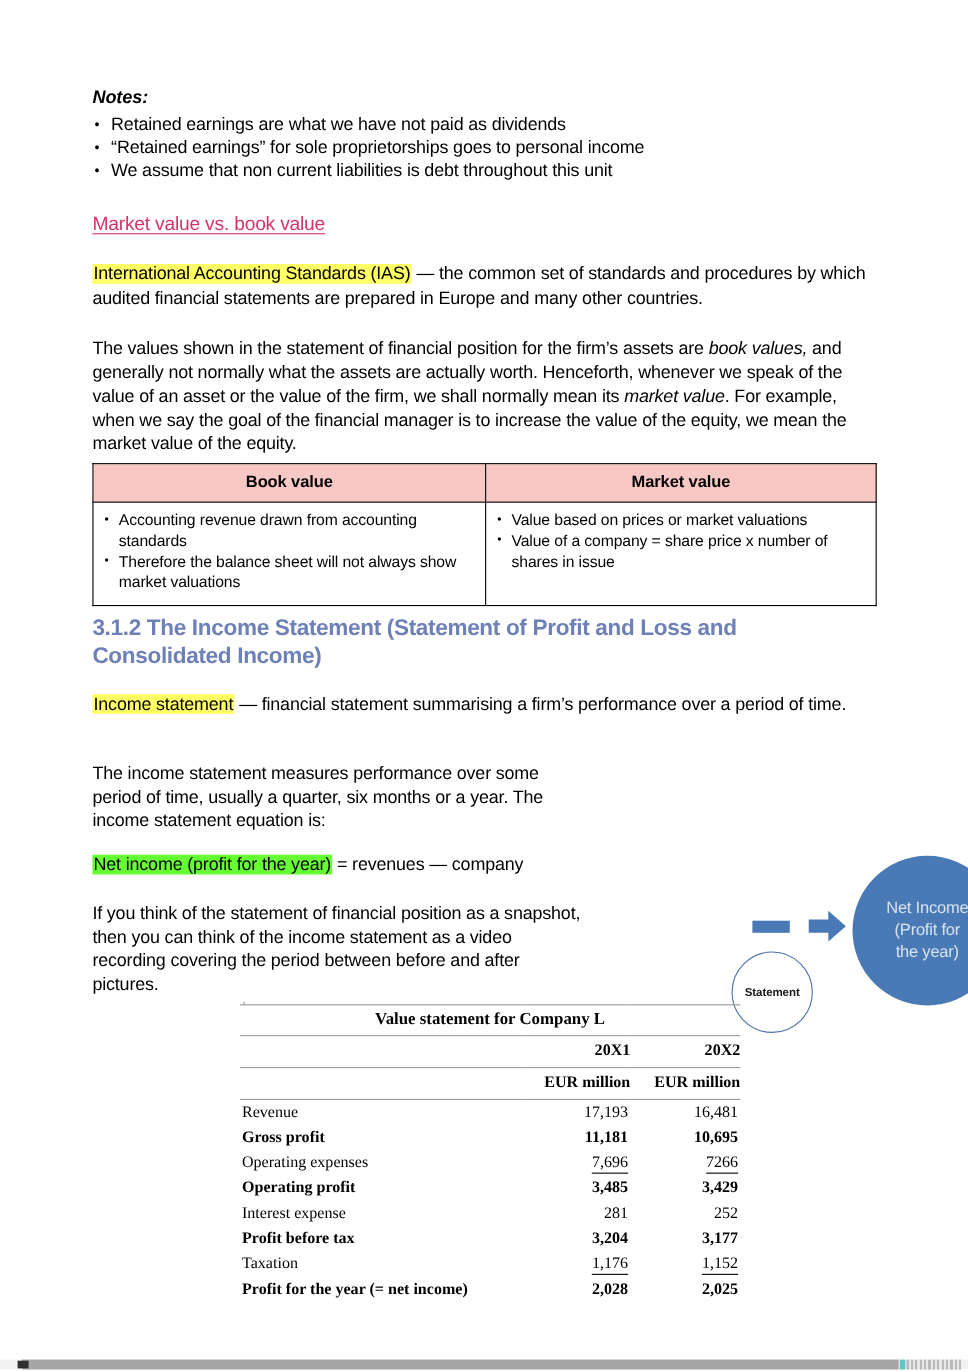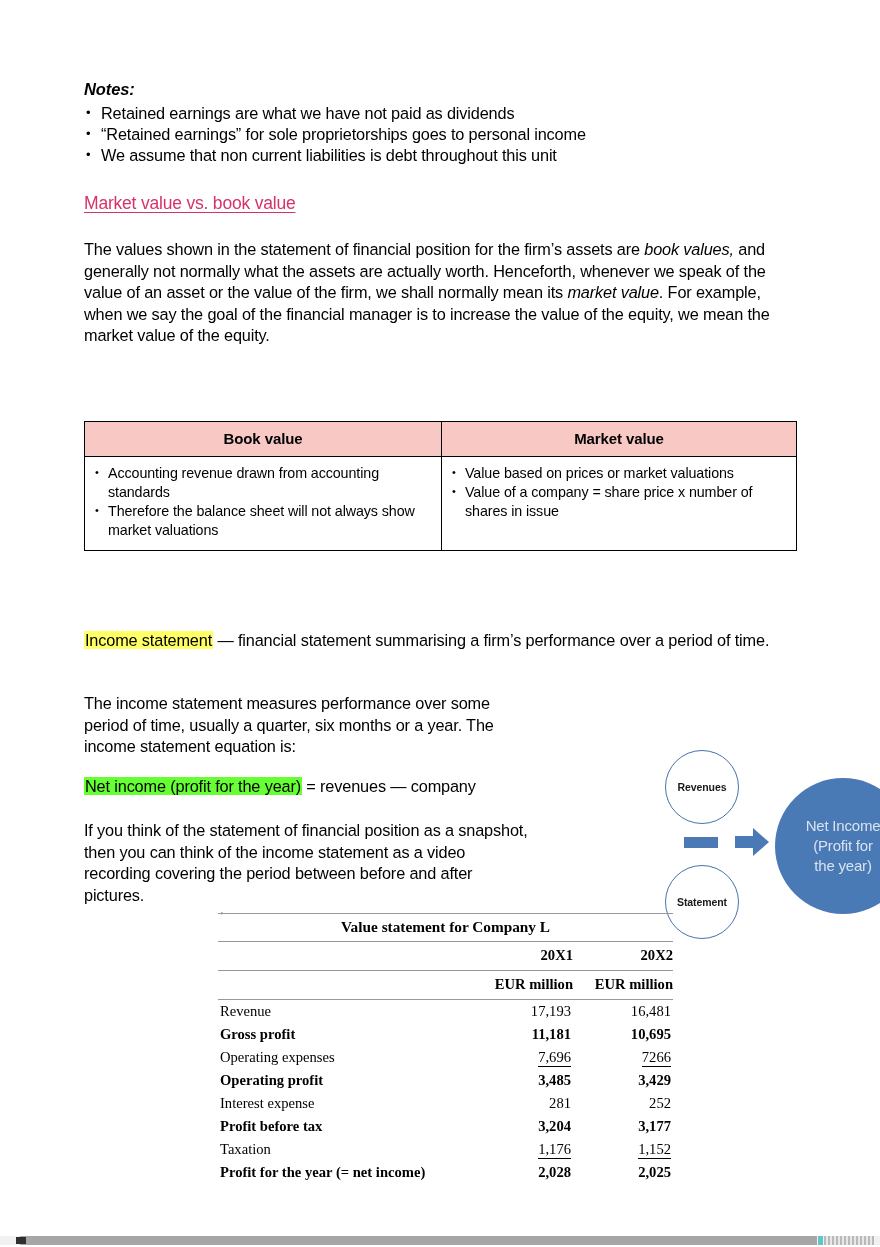--- a/index.html
+++ b/index.html
@@ -354,20 +354,21 @@
     <ul class="note-list">
       <li>Retained earnings are what we have not paid as dividends</li>
       <li>“Retained earnings” for sole proprietorships goes to personal income</li>
       <li>We assume that non current liabilities is debt throughout this unit</li>
     </ul>
 
     <div>
       <span class="sub-heading">Market value vs. book value</span>
     </div>
 
+    <p class="para p-ias"><span class="hl-yellow">International Accounting Standards (IAS)</span><span> — the common set of standards and procedures by which audited financial statements are prepared in Europe and many other countries.</span></p>
 
     <p class="para p-values"><span>The values shown in the statement of financial position for the firm’s assets are </span><em class="it">book values,</em><span> and generally not normally what the assets are actually worth. Henceforth, whenever we speak of the value of an asset or the value of the firm, we shall normally mean its </span><em class="it">market value</em><span>. For example, when we say the goal of the financial manager is to increase the value of the equity, we mean the market value of the equity.</span></p>
 
     <table class="cmp-table">
       <colgroup>
           <col style="width:357px">
           <col style="width:355px">
         </colgroup>
       <tbody>
           <tr>
@@ -384,33 +385,31 @@
         <td>
           <ul>
             <li>Value based on prices or market valuations</li>
             <li>Value of a company = share price x number of shares in issue</li>
           </ul>
         </td>
       </tr>
     </tbody>
       </table>
 
+    <h2 class="section-heading">3.1.2 The Income Statement (Statement of Profit and Loss and Consolidated Income)</h2>
 
     <p class="para p-incomedef"><span class="hl-yellow">Income statement</span><span> — financial statement summarising a firm’s performance over a period of time.</span></p>
 
     <p class="para p-measures">The income statement measures performance over some period of time, usually a quarter, six months or a year. The income statement equation is:</p>
 
     <p class="para p-equation"><span class="hl-green">Net income (profit for the year)</span><span> = revenues — company</span></p>
 
     <p class="para p-snapshot">If you think of the statement of financial position as a snapshot, then you can think of the income statement as a video recording covering the period between before and after pictures.</p>
 
     <div class="diagram">
-      <div class="circ-small circ-rev">
-          <span>Revenues</span>
-        </div>
       <div class="circ-small circ-exp">
           <span>Statement</span>
         </div>
       <div class="minus-bar"></div>
       <div class="arrow-wrap">
         <svg width="34" height="28" viewBox="0 0 34 28" xmlns="http://www.w3.org/2000/svg">
           <path d="M0 8 L18 8 L18 0 L34 14 L18 28 L18 20 L0 20 Z" fill="#4a7ab5"></path>
         </svg>
       </div>
       <div class="circ-big">

